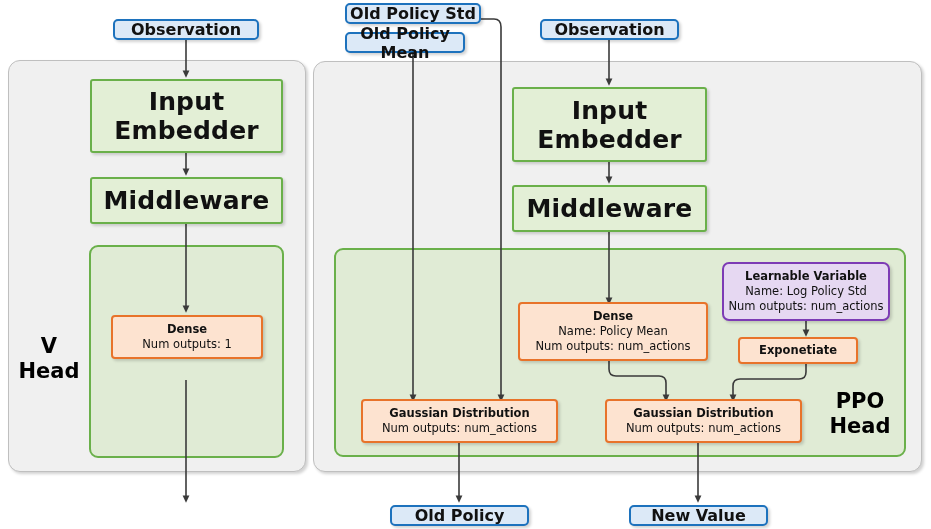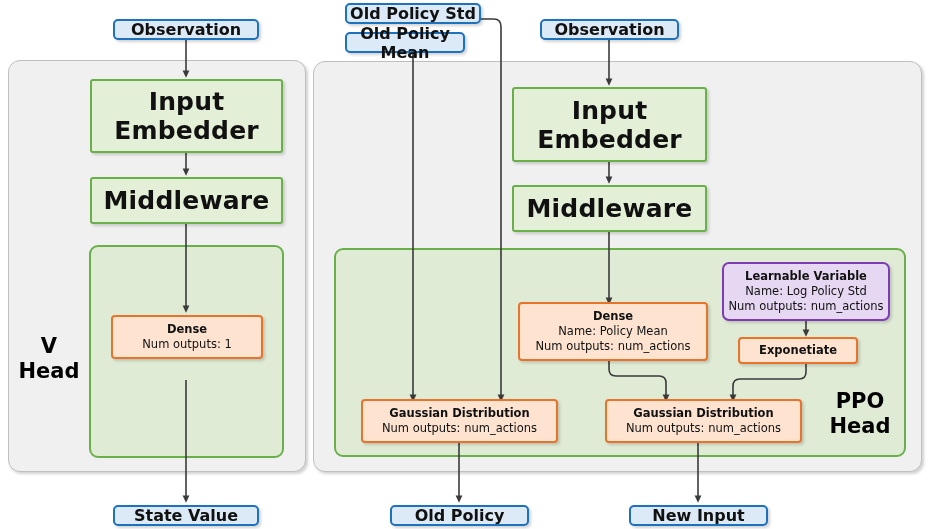--- a/index.html
+++ b/index.html
@@ -110,23 +110,20 @@
 
   <div class="node mod-green title-lg" style="left:90px;top:177px;width:193px;height:47px;">
     <span>Middleware</span>
   </div>
 
   <div class="node mod-orange" style="left:111px;top:315px;width:152px;height:44px;">
     <span class="ttl">Dense</span>
     <span class="sub">Num outputs: 1</span>
   </div>
 
-  <div class="node io-blue" style="left:113px;top:505px;width:146px;height:21px;">
-    <span>State Value</span>
-  </div>
 
   <div class="head-label" style="left:820px;top:389px;width:80px;">
     <span>PPO</span><br>
     <span>Head</span>
   </div>
 
   <div class="node io-blue" style="left:345px;top:3px;width:136px;height:21px;">
     <span>Old Policy Std</span>
   </div>
 
@@ -170,16 +167,16 @@
   <div class="node mod-orange" style="left:605px;top:399px;width:197px;height:44px;">
     <span class="ttl">Gaussian Distribution</span>
     <span class="sub">Num outputs: num_actions</span>
   </div>
 
   <div class="node io-blue" style="left:390px;top:505px;width:139px;height:21px;">
     <span>Old Policy</span>
   </div>
 
   <div class="node io-blue" style="left:629px;top:505px;width:139px;height:21px;">
-    <span>New Input</span>
+    <span>New Value</span>
   </div>
 
 </div>
 
 </body></html>

